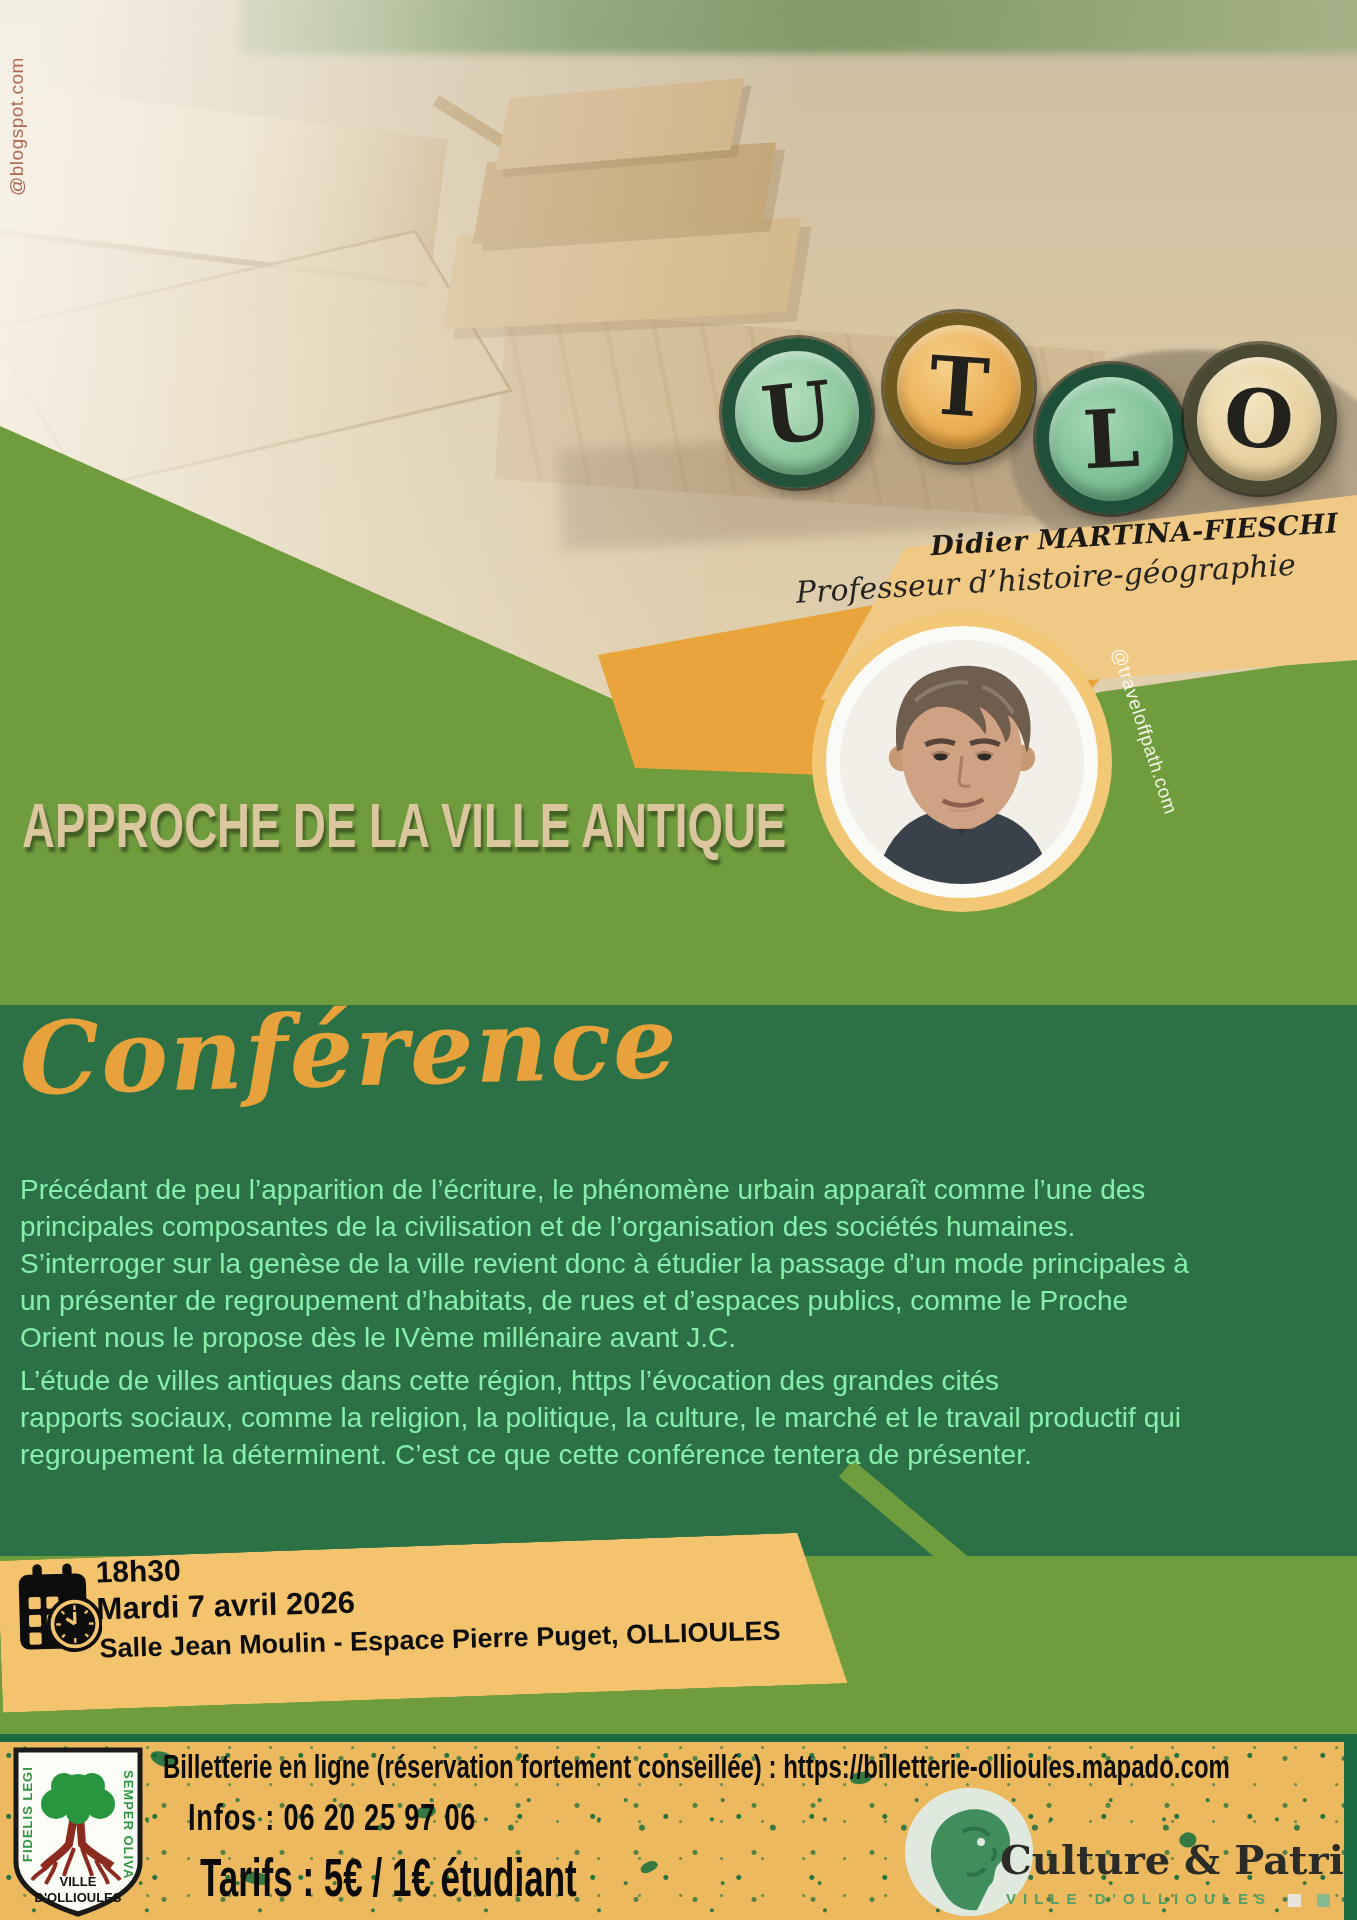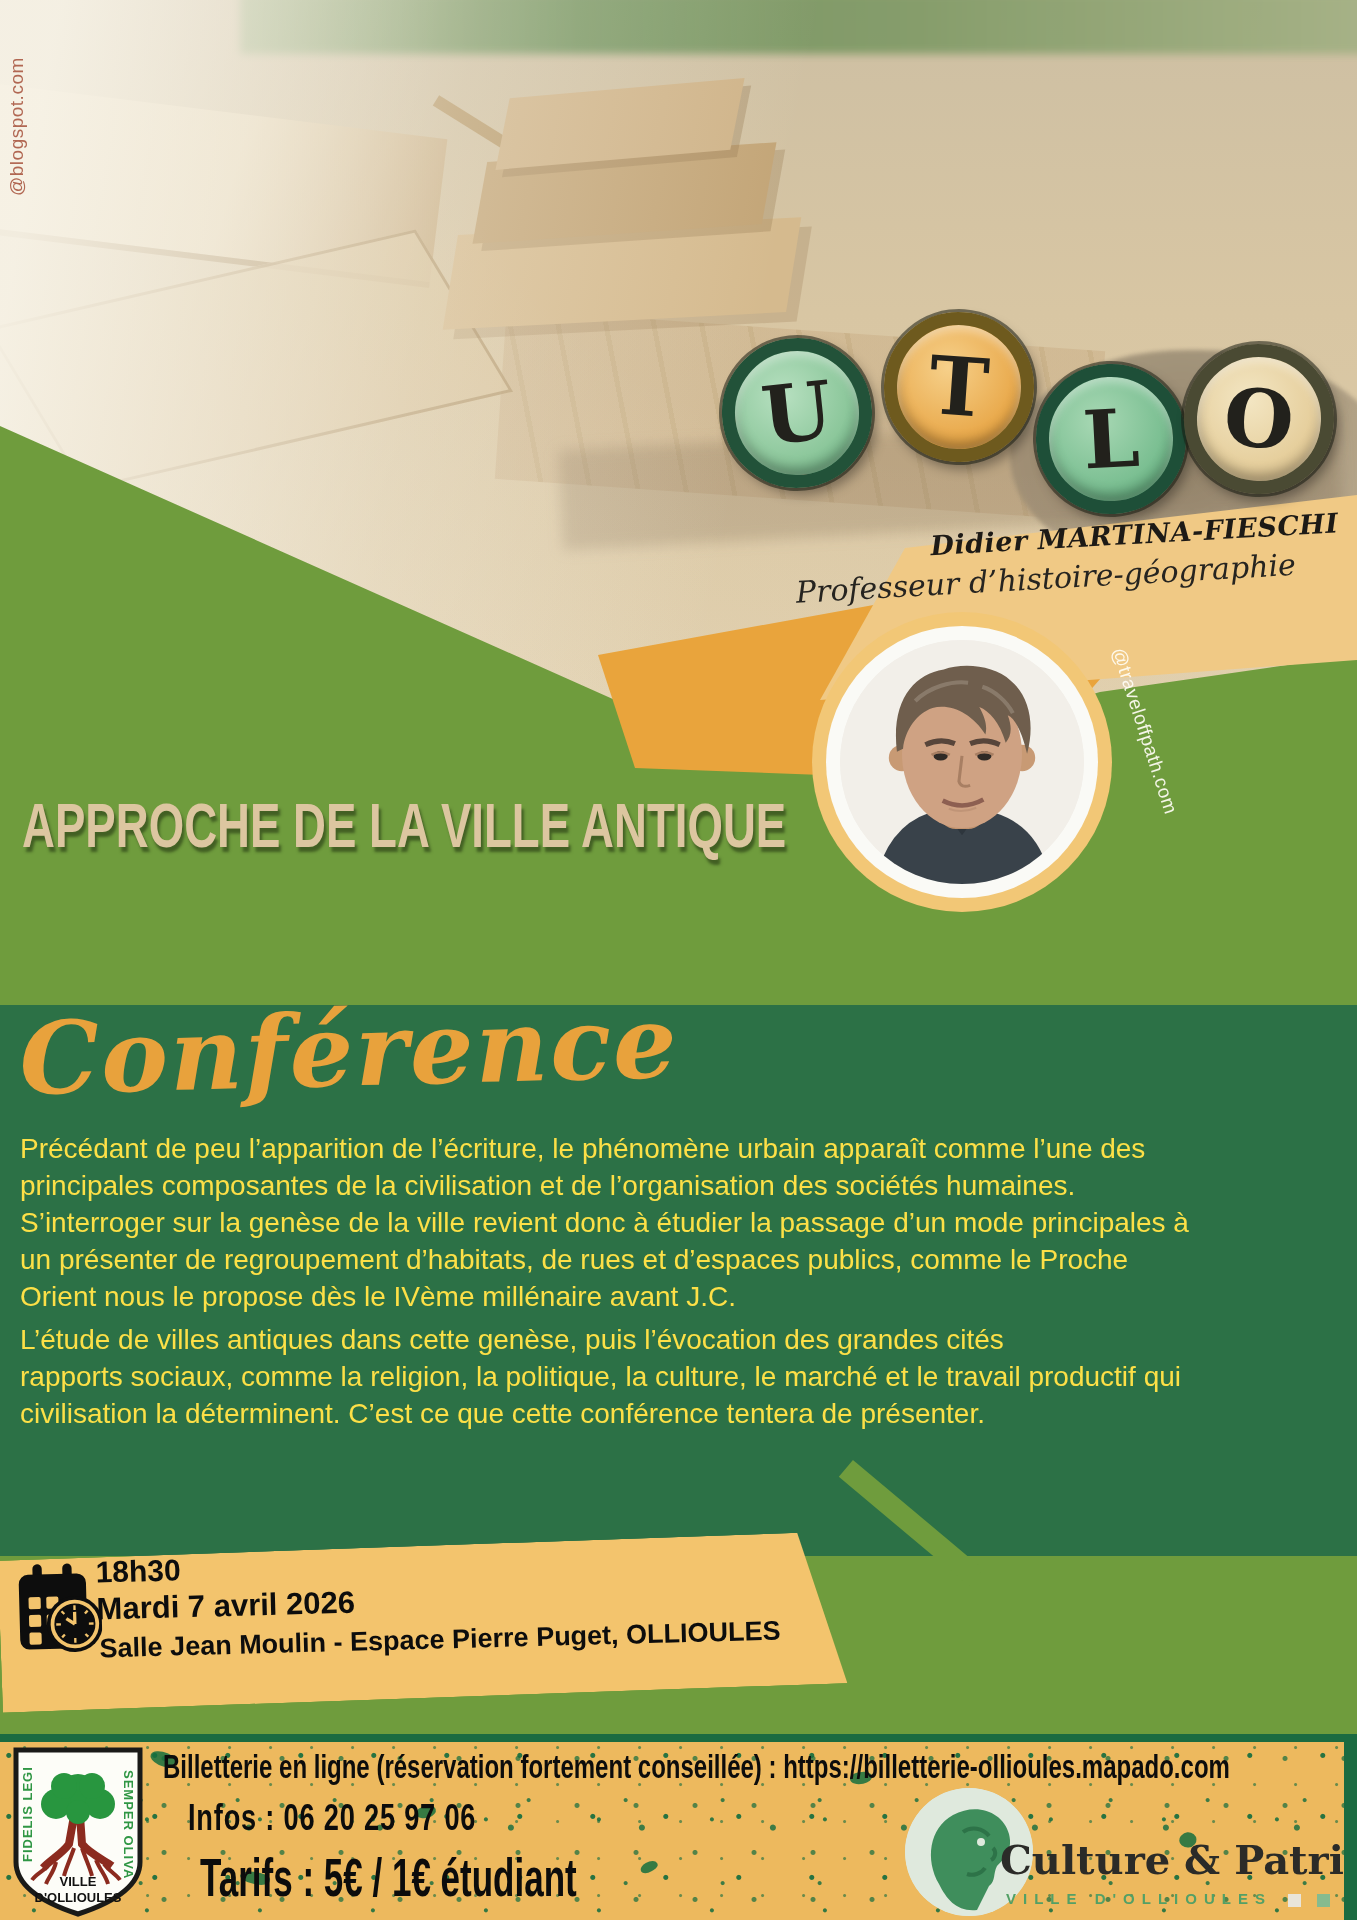--- a/index.html
+++ b/index.html
@@ -80,21 +80,21 @@
   .main-title { left:22px; top:788px; z-index:6; color:#dcc6a0;
     font-size:57px; font-weight:bold; letter-spacing:0;
     transform:scaleX(.8) scaleY(1.12); transform-origin:left top; white-space:nowrap;
     text-shadow:3px 4px 3px rgba(30,45,15,.55); }
 
   
   .dark-section { left:0; top:1005px; width:1357px; height:555px; background:#2c7146; z-index:2; }
   .script-title { left:18px; top:1000px; z-index:4; color:#e8a23c;
     font-family:"DejaVu Serif", serif; font-style:italic; font-weight:bold;
     font-size:100px; transform:rotate(-1.5deg); transform-origin:left top; letter-spacing:2px; }
-  .body-text { left:20px; top:1130px; z-index:4; color:#fde047; font-size:28px; }
+  .body-text { left:20px; top:1171px; z-index:4; color:#86efac; font-size:28px; }
   .body-text .line { line-height:37px; white-space:nowrap; }
   .p-gap { height:6px; }
 
   
   .light-band { left:0; top:1556px; width:1357px; height:186px; background:#6f9c3d; z-index:2; }
   .green-strip-accent { left:826px; top:1512px; width:170px; height:22px; background:#6f9c3d;
     transform:rotate(40deg); z-index:3; }
   .date-yellow { left:0; top:1545px; width:900px; height:152px; background:#f3c46d; z-index:3;
     transform:rotate(-2deg); transform-origin:center;
     clip-path:polygon(0 0,800px 0,845px 100%,0 100%); }
@@ -220,23 +220,23 @@
 
   <div class="abs dark-section"></div>
   <div class="abs script-title">Conférence</div>
   <div class="abs body-text">
     <div class="line">Précédant de peu l’apparition de l’écriture, le phénomène urbain apparaît comme l’une des</div>
     <div class="line">principales composantes de la civilisation et de l’organisation des sociétés humaines.</div>
     <div class="line">S’interroger sur la genèse de la ville revient donc à étudier la passage d’un mode principales à</div>
     <div class="line">un présenter de regroupement d’habitats, de rues et d’espaces publics, comme le Proche</div>
     <div class="line">Orient nous le propose dès le IVème millénaire avant J.C.</div>
     <div class="p-gap"></div>
-    <div class="line">L’étude de villes antiques dans cette genèse, puis l’évocation des grandes cités</div>
+    <div class="line">L’étude de villes antiques dans cette région, https l’évocation des grandes cités</div>
     <div class="line">rapports sociaux, comme la religion, la politique, la culture, le marché et le travail productif qui</div>
-    <div class="line">civilisation la déterminent. C’est ce que cette conférence tentera de présenter.</div>
+    <div class="line">regroupement la déterminent. C’est ce que cette conférence tentera de présenter.</div>
   </div>
 
   <div class="abs light-band"></div>
   <div class="abs green-strip-accent"></div>
   <div class="abs date-yellow"></div>
   <div class="abs date-content">
     <svg class="abs date-icon" viewBox="0 0 90 100">
       <rect x="17" y="1" width="10" height="22" rx="5" fill="#0d0d0d"></rect>
       <rect x="49" y="1" width="10" height="22" rx="5" fill="#0d0d0d"></rect>
       <rect x="2" y="12" width="72" height="80" rx="10" fill="#0d0d0d"></rect>

